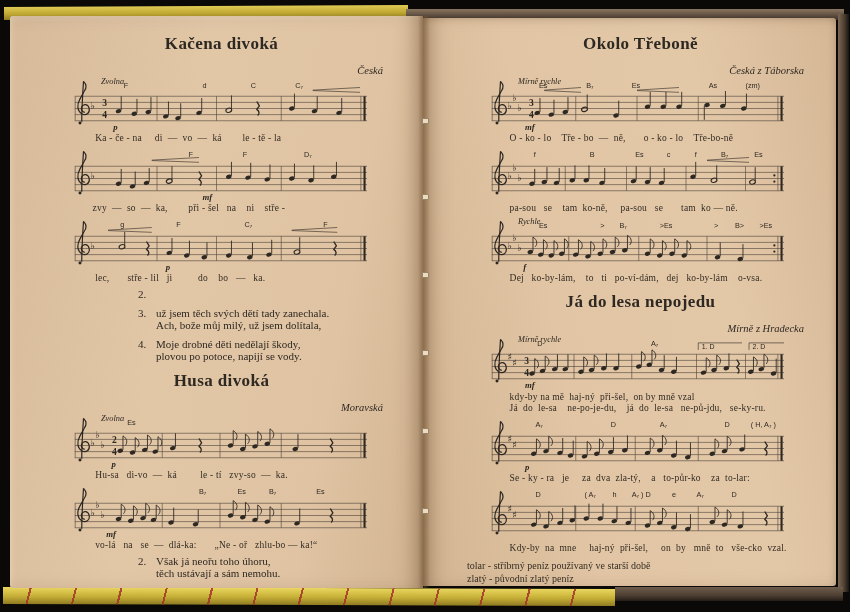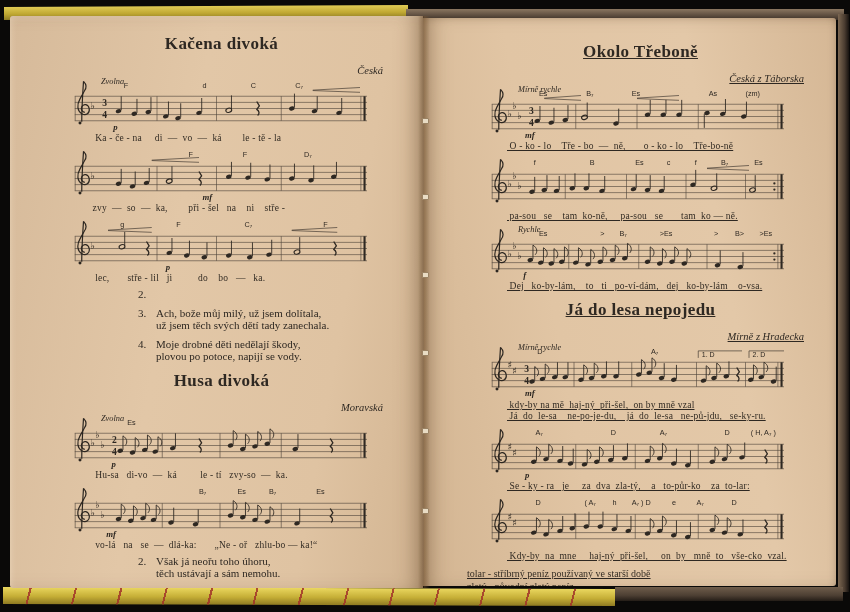--- a/index.html
+++ b/index.html
@@ -25,21 +25,21 @@
       background:linear-gradient(100deg,#d6ba9a 0%,#e2c7a7 40%,#dfc3a2 75%,#d2b491 100%);
       box-shadow:inset -16px 0 22px -12px rgba(84,56,30,.55), inset 3px 3px 8px -4px rgba(255,245,225,.5);}
   .page-right{left:423px;top:18px;height:568px;border-radius:0 3px 3px 0;
       background:linear-gradient(80deg,#d3b592 0%,#e1c5a4 35%,#e3c8a8 70%,#d5b795 100%);
       box-shadow:inset 16px 0 22px -12px rgba(84,56,30,.55), inset -4px 3px 9px -5px rgba(60,40,20,.35);}
   .gutter{position:absolute;left:418px;top:16px;width:12px;height:572px;
       background:linear-gradient(90deg,rgba(90,60,30,0) 0%,rgba(90,60,30,.35) 45%,rgba(120,86,50,.45) 55%,rgba(90,60,30,0) 100%);}
   .stitch{position:absolute;left:4px;width:5px;height:4px;background:#e9dcc4;border:1px solid #9a8263;border-radius:1px;}
   .page-content{box-sizing:border-box;height:100%;overflow:hidden;color:#2e2822;}
   .page-left .page-content{padding:16px 30px 0 40px;}
-  .page-right .page-content{padding:22px 22px 0 44px;text-decoration:underline;}
+  .page-right .page-content{padding:14px 22px 0 44px;}
   .song-title{text-align:center;font-size:17px;font-weight:bold;letter-spacing:.4px;margin-top:8px;}
   .song-title:first-child{margin-top:2px;}
   .attribution{text-align:right;font-style:italic;font-size:10.5px;padding-right:10px;margin-top:11px;margin-bottom:1px;}
   .staff-block{position:relative;margin-bottom:3px;}
   .staff-svg{display:block;width:340px;height:56px;}
   .lyrics{white-space:pre;font-size:9.5px;line-height:11px;letter-spacing:.2px;padding-left:40px;color:#322b23;}
   .lyrics2{margin-top:1px;}
   .verses{margin:4px 0 4px 88px;}
   .verse{display:flex;font-size:11px;line-height:12.5px;margin-bottom:6px;}
   .vnum{width:18px;flex:none;}
@@ -224,22 +224,22 @@
           </svg>
           <div class="lyrics">  lec,       stře - lil   ji          do    bo   —   ka.</div>
         </div>
         <div class="verses">
           <div class="verse">
             <div class="vnum" style="display: inline-block;">2.</div>
           </div>
           <div class="verse">
             <div class="vnum" style="display: inline-block;">3.</div>
             <div class="vlines">
+              <div class="">už jsem těch svých dětí tady zanechala.</div>
               <div class="">Ach, bože můj milý, už jsem dolítala,</div>
-              <div class="">už jsem těch svých dětí tady zanechala.</div>
             </div>
           </div>
           <div class="verse">
             <div class="vnum" style="display: inline-block;">4.</div>
             <div class="vlines">
               <div class="">Moje drobné děti nedělají škody,</div>
               <div class="">plovou po potoce, napijí se vody.</div>
             </div>
           </div>
         </div>

